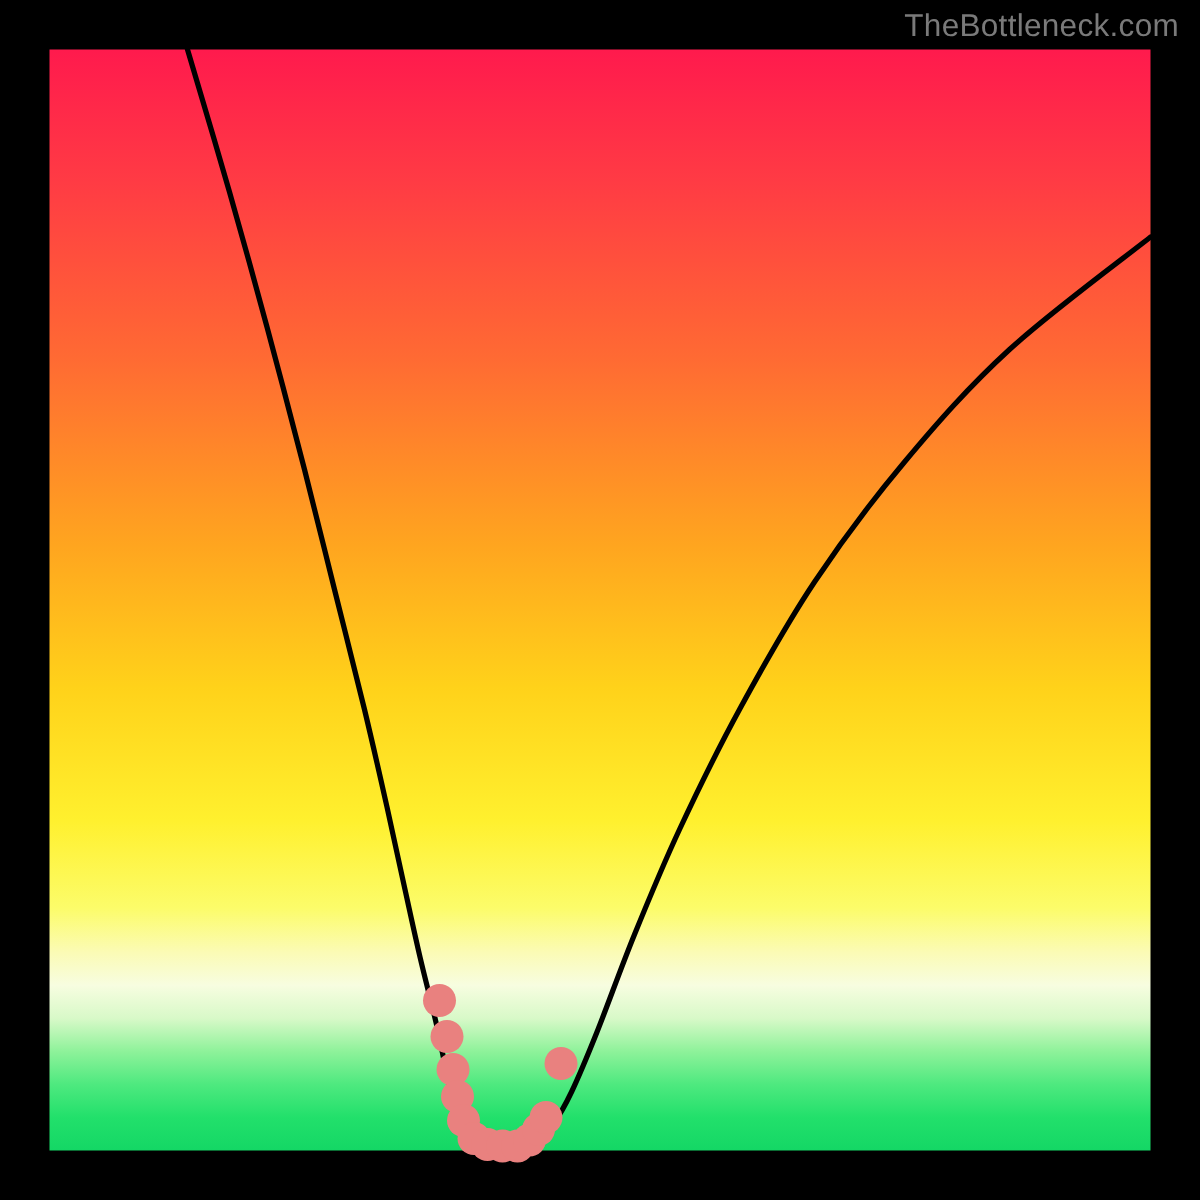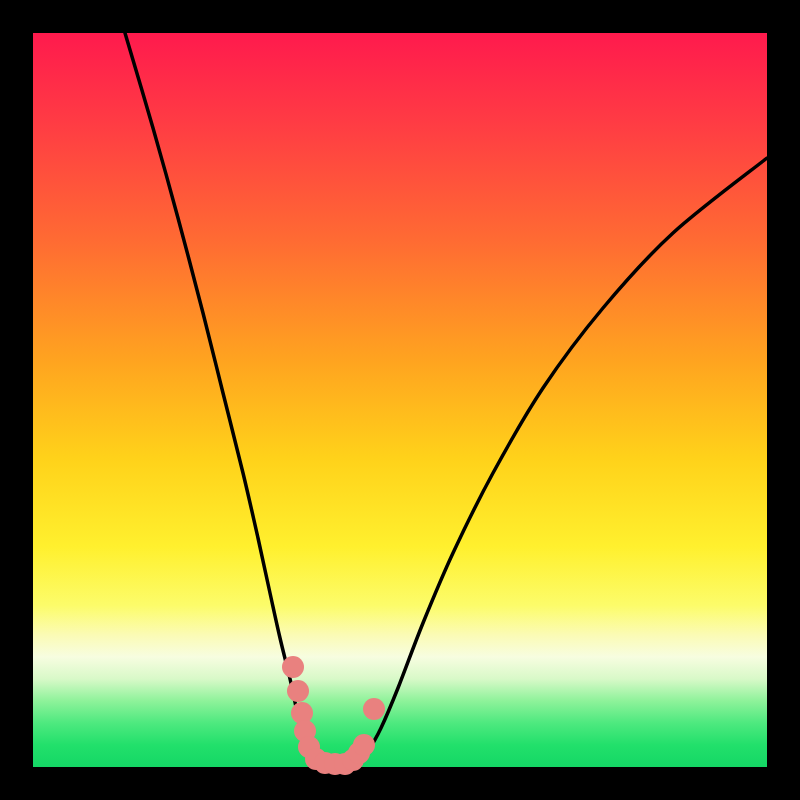--- a/index.html
+++ b/index.html
@@ -85,13 +85,14 @@
           <circle cx="302" cy="731" r="11" fill="#e9817f"></circle>
           <circle cx="312" cy="731" r="11" fill="#e9817f"></circle>
           <circle cx="320" cy="727" r="11" fill="#e9817f"></circle>
           <circle cx="326" cy="720" r="11" fill="#e9817f"></circle>
           <circle cx="331" cy="712" r="11" fill="#e9817f"></circle>
           <circle cx="341" cy="676" r="11" fill="#e9817f"></circle>
         </g>
     </svg>
   </div>
 
+  <div class="watermark">TheBottleneck.com</div>
 </div>
 
 </body></html>

